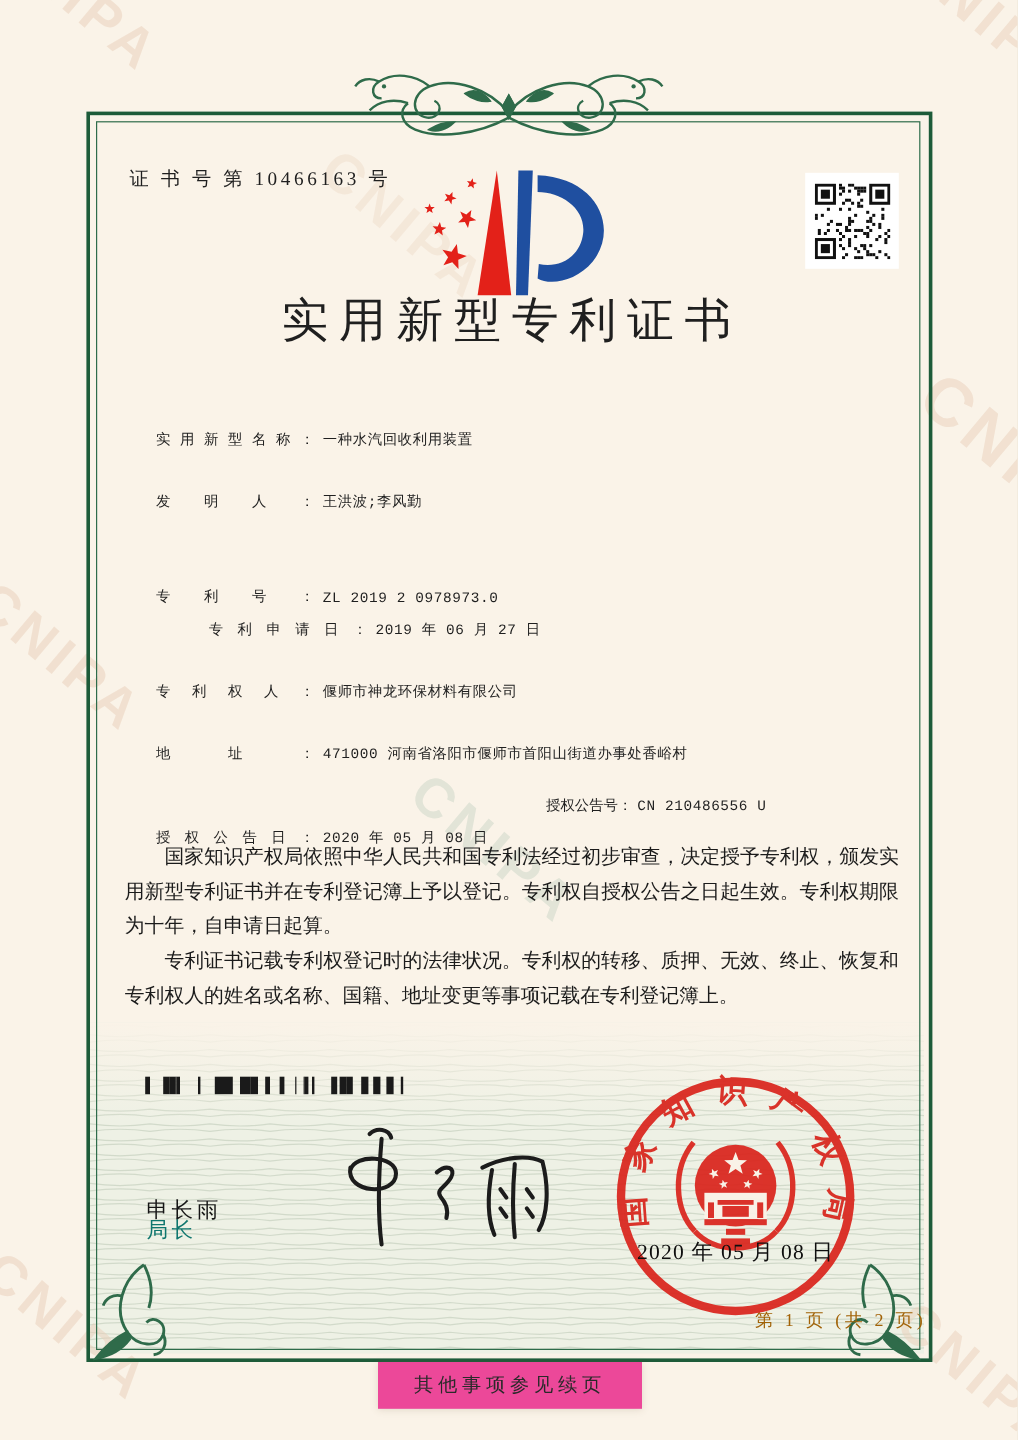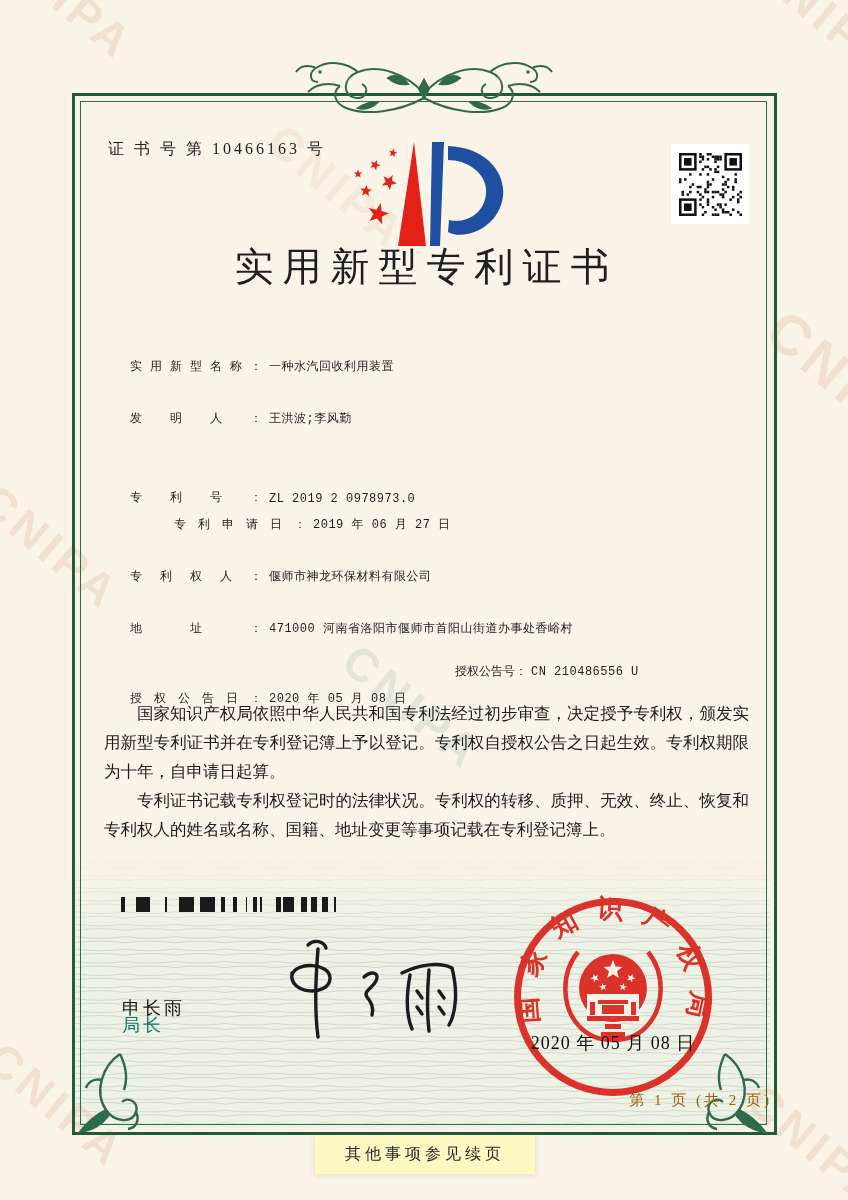--- a/index.html
+++ b/index.html
@@ -45,21 +45,21 @@
       font-family:"Liberation Sans","DejaVu Sans",sans-serif;letter-spacing:3px;color:#151515;text-align:center;}
   .signature{position:absolute;z-index:4;left:232px;top:933px;}
   .seal{position:absolute;z-index:5;left:510px;top:894px;opacity:.93;}
   .seal-text{font-size:26px;font-weight:700;letter-spacing:18px;fill:#d8251c;
       font-family:"Liberation Serif","DejaVu Serif",serif;}
   .seal-date{position:absolute;z-index:6;left:518px;top:1031px;width:190px;text-align:center;
       font-size:18px;letter-spacing:1px;color:#0e0e0e;}
   .page-info{position:absolute;z-index:4;left:72px;top:1091px;width:700px;text-align:right;
       font-size:15px;letter-spacing:3px;color:#a16207;}
   .note{position:absolute;z-index:4;left:425px;top:1135px;transform:translateX(-50%);
-      background:#fef9c3;padding:9px 30px;font-size:16px;letter-spacing:4px;color:#2a2a2a;
+      background:#ec4899;padding:9px 30px;font-size:16px;letter-spacing:4px;color:#2a2a2a;
       box-shadow:0 1px 6px rgba(120,100,70,.18);white-space:nowrap;}
 </style>
 </head>
 <body>
 
 <div class="page">
 
   <span class="wm" style="left:-18px;top:-30px;">CNIPA</span>
   <span class="wm" style="left:742px;top:-12px;">CNIPA</span>
   <span class="wm big" style="left:752px;top:352px;">CNIPA</span>

